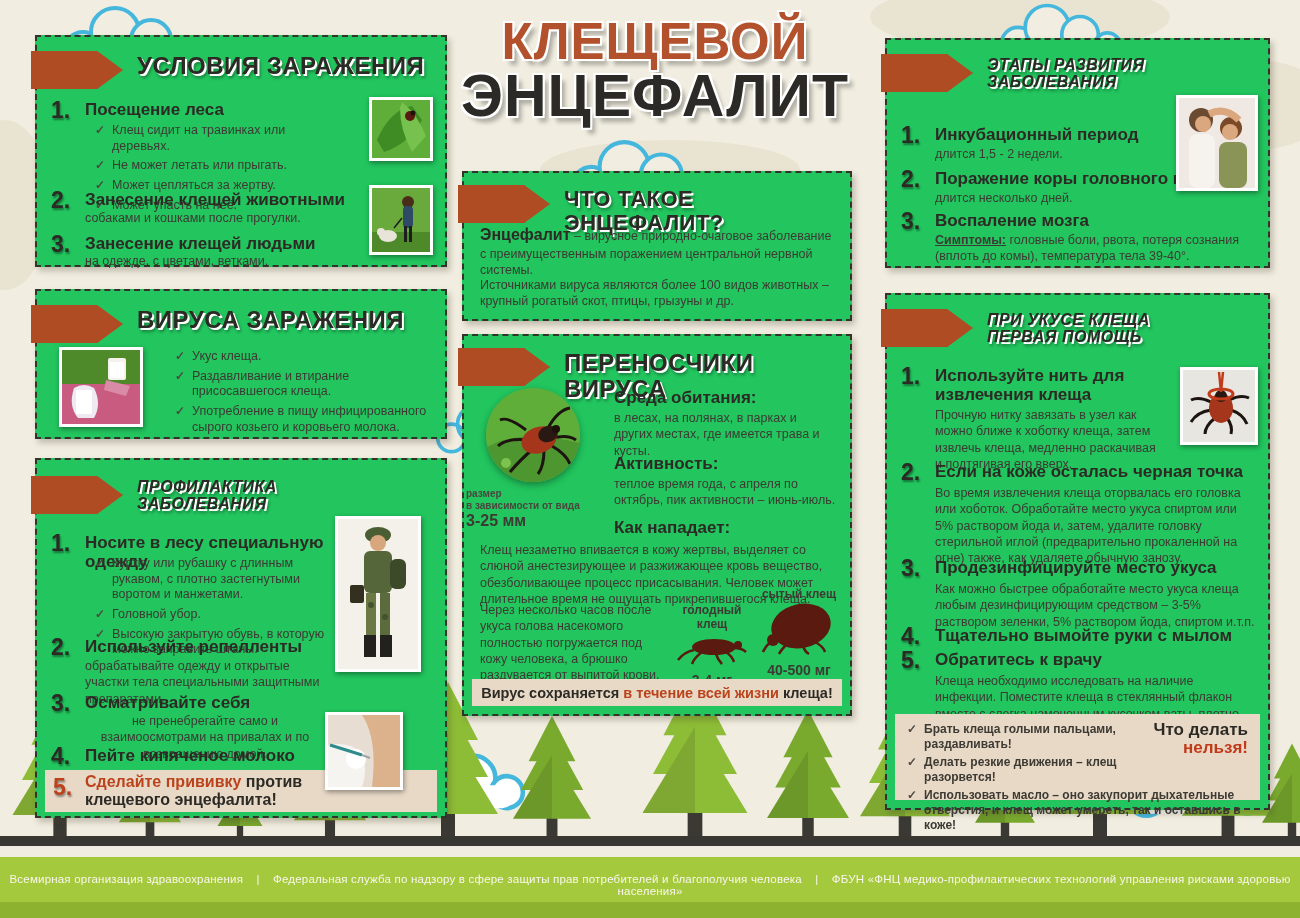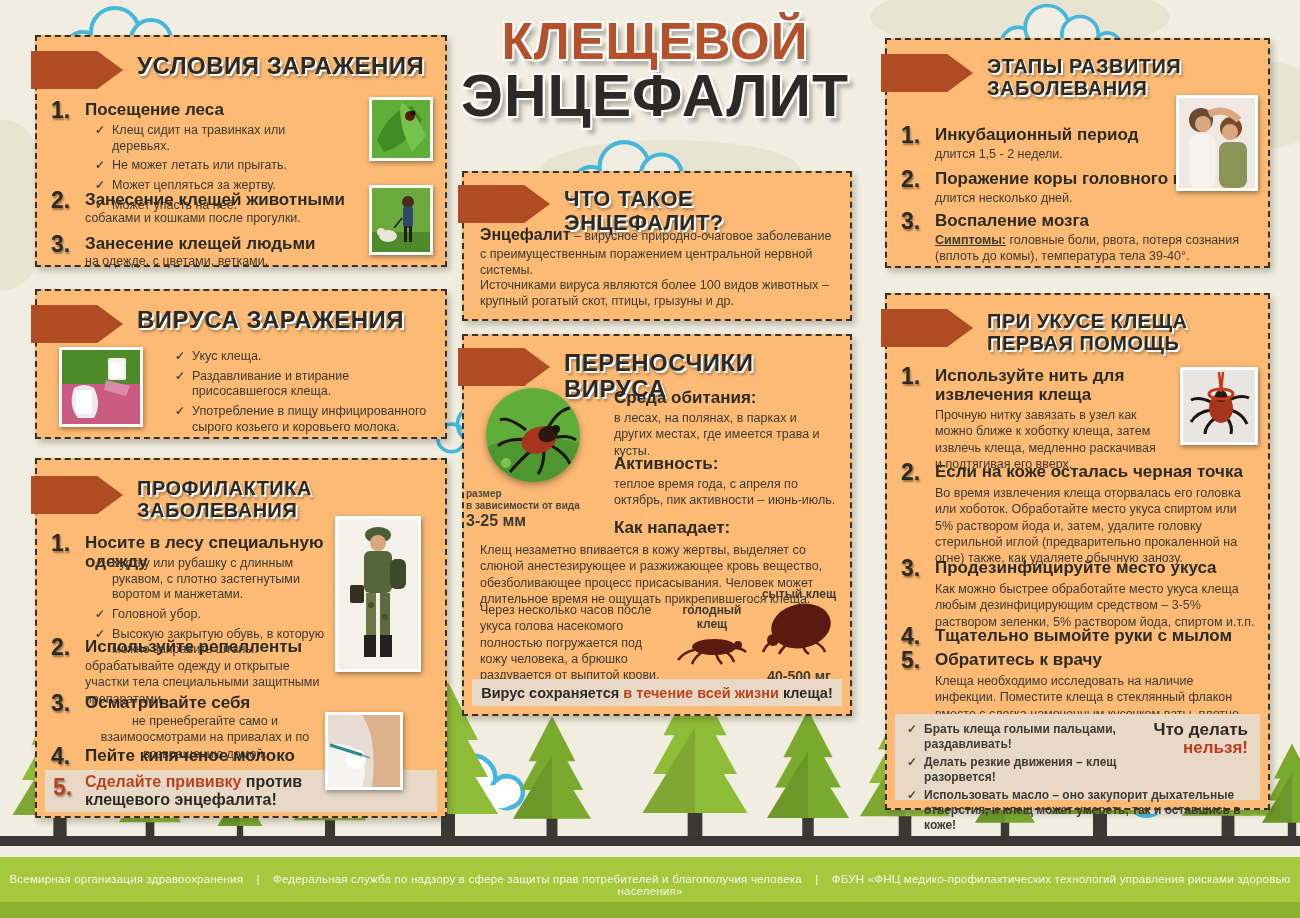--- a/index.html
+++ b/index.html
@@ -6,36 +6,36 @@
   body { background:#888; font-family:"Liberation Sans", sans-serif; }
   .poster {
     position:relative; width:1300px; height:918px; margin:0 auto;
     background:#f1ede0; overflow:hidden;
     font-family:"Liberation Sans", sans-serif; color:#3a372f;
   }
   
   .blob { position:absolute; background:#e9e4d1; border-radius:50%; }
   
   .panel {
-    position:absolute; background:#fdba74;
+    position:absolute; background:#22c55e;
     border:2px dashed #35322b; box-shadow:3px 4px 6px rgba(70,62,40,.28);
     z-index:5;
   }
   .sec-head { position:absolute; left:0; display:flex; align-items:flex-start; }
   .arrow {
     width:92px; height:38px; background:#b04c24; flex:none; margin-left:-6px; margin-top:2px;
     clip-path:polygon(0 0,72% 0,100% 50%,72% 100%,0 100%);
     box-shadow:2px 3px 3px rgba(0,0,0,.25);
   }
   .sec-title {
     font-weight:bold; color:#2c2a25; font-size:24px; line-height:1.08; margin-left:14px; margin-top:4px;
     letter-spacing:.5px;
     text-shadow:2px 2px 0 #fff, 3px 4px 3px rgba(0,0,0,.35);
   }
-  .sec-title.two { font-size:20px; }
+  .sec-title.two { font-size:16px;font-style:italic; }
   .num {
     position:absolute; font-size:23px; font-weight:bold; color:#2c2a25; line-height:1;
     text-shadow:1px 2px 2px rgba(0,0,0,.4);
   }
   .it-title { position:absolute; font-size:17px; font-weight:bold; color:#2c2a25; line-height:1.1; }
   .it-desc  { position:absolute; font-size:12.5px; color:#3c3a33; line-height:1.3; }
   .chk { display:flex; gap:7px; font-size:12.5px; color:#3c3a33; line-height:1.25; margin-bottom:4px; }
   .chk .ck { color:#4d4a42; font-weight:bold; flex:none; font-size:12px; }
   .chklist { position:absolute; }
   .photo {
@@ -58,21 +58,21 @@
   .v-text  { position:absolute; font-size:12.5px; line-height:1.3; color:#3c3a33; }
   .tick-circle {
     position:absolute; left:22px; top:52px; width:94px; height:94px; border-radius:50%;
     box-shadow:0 3px 7px rgba(0,0,0,.35); overflow:hidden;
   }
   .size-cap { position:absolute; left:2px; top:152px; width:134px; text-align:left; color:#4a473f; }
   .size-cap .s1 { font-size:10px; font-weight:bold; line-height:1.2; }
   .size-cap .s3 { font-size:16px; font-weight:bold; color:#3c3a33; }
   .tick-col { position:absolute; text-align:center; }
   .tick-lbl { font-size:12px; font-weight:bold; color:#3c3a33; line-height:1.15; }
-  .tick-wt  { font-size:14px; font-weight:bold; color:#3c3a33; margin-top:8px; }
+  .tick-wt  { font-size:14px; font-weight:bold; color:#3c3a33; margin-top:2px; }
   .v-note {
     position:absolute; left:8px; right:8px; bottom:8px; height:27px; background:#e8d9c7;
     display:flex; align-items:center; justify-content:center;
     font-size:14.5px; font-weight:bold; white-space:pre;
   }
   
   .donts { left:8px; right:8px; bottom:8px; height:86px; padding:8px 10px 6px 12px; }
   .donts .chk { font-weight:bold; font-size:12px; margin-bottom:3px; }
   .donts-head { position:absolute; right:12px; top:7px; text-align:right; line-height:1.05; }
   .donts-head .h1 { font-size:17px; font-weight:bold; color:#2c2a25; }

